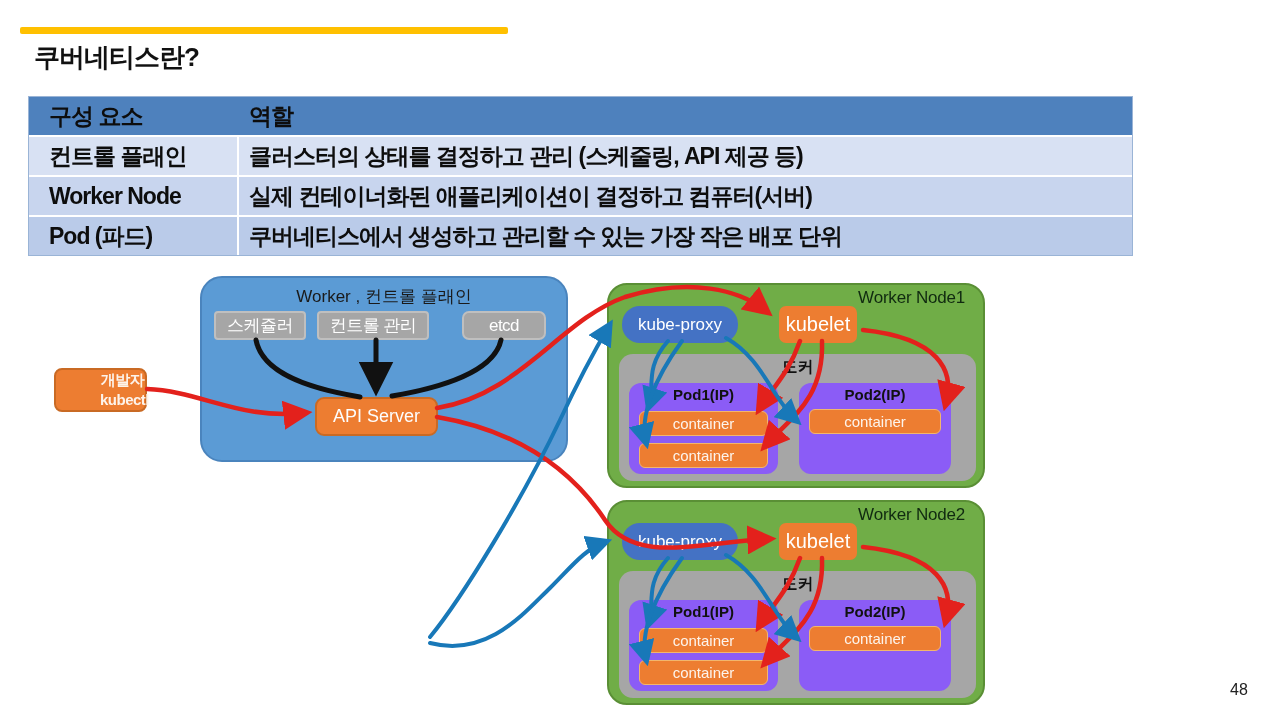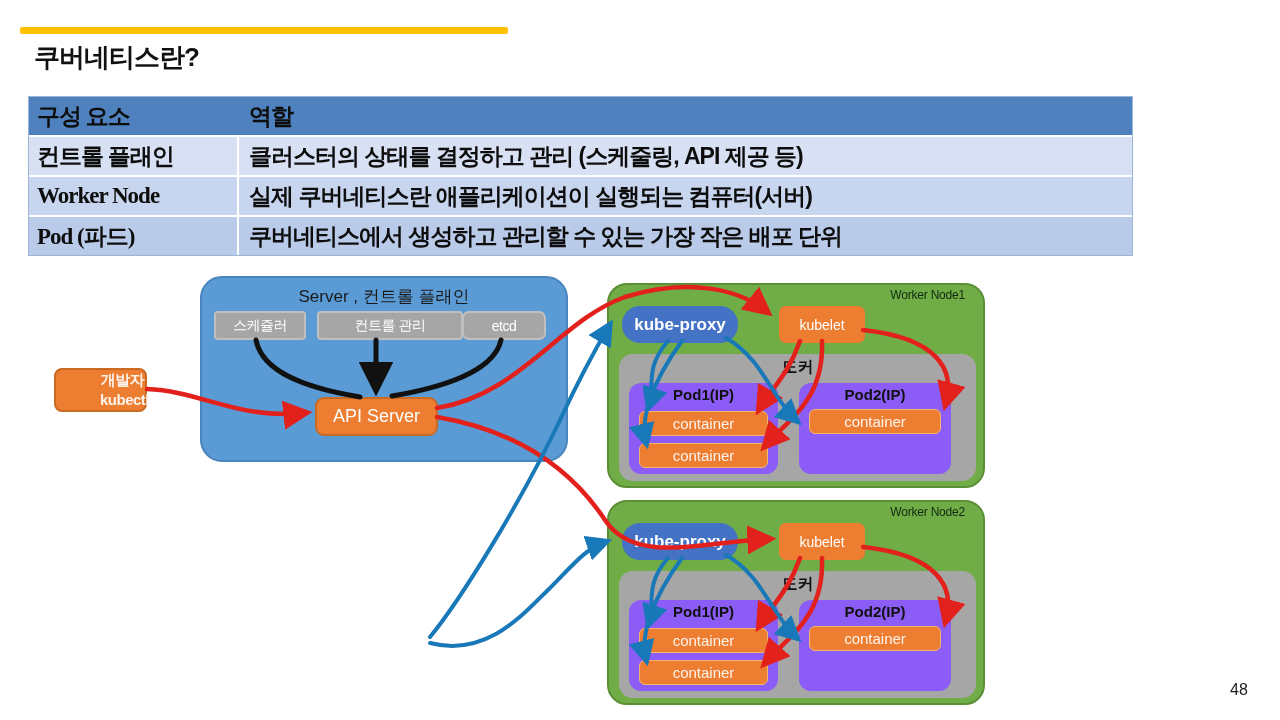--- a/index.html
+++ b/index.html
@@ -12,43 +12,43 @@
   .slide-title { position:absolute; left:34px; top:40px; font-size:26px; font-weight:800; color:#111; letter-spacing:-1px; }
 
   
   .ktable { position:absolute; left:28px; top:96px; width:1105px; border:1px solid #9ab4d6; }
   .trow { display:flex; align-items:center; }
   .trow.thead { background:#4E81BD; height:38px; }
   .trow.r0 { background:#D8E1F3; }
   .trow.r1 { background:#C8D5EE; }
   .trow.r2 { background:#BACBE9;justify-content:space-between; }
   .trow.body { height:40px; border-top:2px solid #fff; }
-  .tc1 { width:210px; padding-left:8px; font-size:23px; font-weight:800; color:#0d0d0d; letter-spacing:-1px;font-family:Liberation Serif, serif; }
+  .tc1 { width:210px; padding-left:20px; font-size:23px; font-weight:800; color:#0d0d0d; letter-spacing:-1px; }
   .tc2 { flex:1; padding-left:10px; font-size:23px; font-weight:800; color:#0d0d0d; letter-spacing:-1px; }
   .trow.body .tc1 { border-right:2px solid #fff; height:100%; display:flex; align-items:center; }
 
   
   .master { position:absolute; left:200px; top:276px; width:368px; height:186px; background:#5B9BD5; border:2px solid #4a84bd; border-radius:22px; }
   .master-title { position:absolute; left:0; top:7px; width:100%; text-align:center; font-size:17px; color:#1a1a1a; font-weight:500; }
-  .graybox { position:absolute; height:29px; background:#A6A6A6; border:2px solid #bfbfbf; border-radius:4px; color:#fff; font-size:14px; display:flex; align-items:center; justify-content:center; letter-spacing:-0.5px; }
+  .graybox { position:absolute; height:29px; background:#A6A6A6; border:2px solid #bfbfbf; border-radius:4px; color:#fff; font-size:17px; display:flex; align-items:center; justify-content:center; letter-spacing:-0.5px; }
   .gb-sched { left:12px; top:33px; width:92px; }
-  .gb-ctrl  { left:115px; top:33px; width:146px; }
+  .gb-ctrl  { left:115px; top:33px; width:112px; }
   .gb-etcd  { left:260px; top:33px; width:84px;border-radius:7px; }
   .api-server { position:absolute; left:113px; top:119px; width:123px; height:39px; background:#ED7D31; border:2px solid #c96a24; border-radius:9px; color:#fdfdfd; font-size:18px; display:flex; align-items:center; justify-content:center; }
 
   .tagbox { position:absolute; border-radius:8px; color:#fff; font-size:15px; font-weight:600; text-align:center; line-height:1.35; display:flex; flex-direction:column; justify-content:center; letter-spacing:-0.5px; }
   .dev-box  { left:54px; top:368px; width:93px; height:44px; background:#ED7D31; border:2px solid #c96a24; color:#fdf3ea;padding-left:44px; }
   .user-box { left:341px; top:619px; width:87px; height:46px; background:#4472C4; border:2px solid #2F5597; color:#eef3fd; }
 
   .wnode { position:absolute; left:607px; width:378px; height:205px; background:#70AD47; border:2px solid #5a8f35; border-radius:20px; }
   .wnode.n1 { top:283px; }
   .wnode.n2 { top:500px;padding-left:45px; }
-  .wnode-label { position:absolute; right:18px; top:3px; font-size:12px; color:#102a10; font-weight:500; letter-spacing:-0.2px; }
-  .kproxy { position:absolute; left:13px; top:21px; width:116px; height:37px; background:#4472C4; border-radius:18px; color:#fff; font-size:17px; display:flex; align-items:center; justify-content:center;font-weight:bold; }
-  .kubelet { position:absolute; left:170px; top:21px; width:86px; height:37px; background:#ED7D31; border-radius:7px; color:#fff; font-size:14px; display:flex; align-items:center; justify-content:center; }
+  .wnode-label { position:absolute; right:18px; top:3px; font-size:17px; color:#102a10; font-weight:500; letter-spacing:-0.2px; }
+  .kproxy { position:absolute; left:13px; top:21px; width:116px; height:37px; background:#4472C4; border-radius:18px; color:#fff; font-size:17px; display:flex; align-items:center; justify-content:center; }
+  .kubelet { position:absolute; left:170px; top:21px; width:78px; height:37px; background:#ED7D31; border-radius:7px; color:#fff; font-size:20px; display:flex; align-items:center; justify-content:center; }
   .docker { position:absolute; left:10px; top:69px; width:357px; height:127px; background:#A6A6A6; border-radius:14px; }
   .docker-label { position:absolute; left:0; top:3px; width:100%; text-align:center; font-size:16px; color:#111; font-weight:600; }
   .pod { position:absolute; top:29px; height:91px; background:#8b5cf6; border-radius:12px; }
   .pod.p1 { left:10px; width:149px; }
   .pod.p2 { left:180px; width:152px; }
   .pod-label { position:absolute; left:0; top:3px; width:100%; text-align:center; font-size:15px; color:#111; font-weight:600; }
   .containerbox { position:absolute; left:10px; right:10px; height:25px; background:#ED7D31; border:1px solid #f2b66d; border-radius:6px; color:#fdf4ec; font-size:15px; display:flex; align-items:center; justify-content:center; }
   .cont-a { top:28px; } .cont-b { top:60px; } .cont-solo { top:26px; }
 
   .page-number { position:absolute; left:1230px; top:681px; font-size:16px; color:#222; }
@@ -68,35 +68,35 @@
     <div class="trow thead">
       <div class="tc1">구성 요소</div>
       <div class="tc2">역할</div>
     </div>
     <div class="trow body r0">
       <div class="tc1">컨트롤 플래인</div>
       <div class="tc2">클러스터의 상태를 결정하고 관리 (스케줄링, API 제공 등)</div>
     </div>
     <div class="trow body r1">
       <div class="tc1">Worker Node</div>
-      <div class="tc2">실제 쿠버네티스란 애플리케이션이 실행되는 컴퓨터(서버)</div>
+      <div class="tc2">실제 컨테이너화된 애플리케이션이 결정하고 컴퓨터(서버)</div>
     </div>
     <div class="trow body r2">
       <div class="tc1">Pod (파드)</div>
       <div class="tc2">쿠버네티스에서 생성하고 관리할 수 있는 가장 작은 배포 단위</div>
     </div>
   </div>
 
   <div class="tagbox dev-box">
     <span>개발자</span>
     <span>kubectl</span>
   </div>
 
   <div class="master">
-    <div class="master-title">Server , 컨트롤 플래인</div>
+    <div class="master-title">Worker , 컨트롤 플래인</div>
     <div class="graybox gb-sched">스케쥴러</div>
     <div class="graybox gb-ctrl">컨트롤 관리</div>
     <div class="graybox gb-etcd">etcd</div>
     <div class="api-server">API Server</div>
   </div>
 
   <div class="wnode n1">
     <div class="wnode-label">Worker Node1</div>
     <div class="kproxy">kube-proxy</div>
     <div class="kubelet">kubelet</div>

